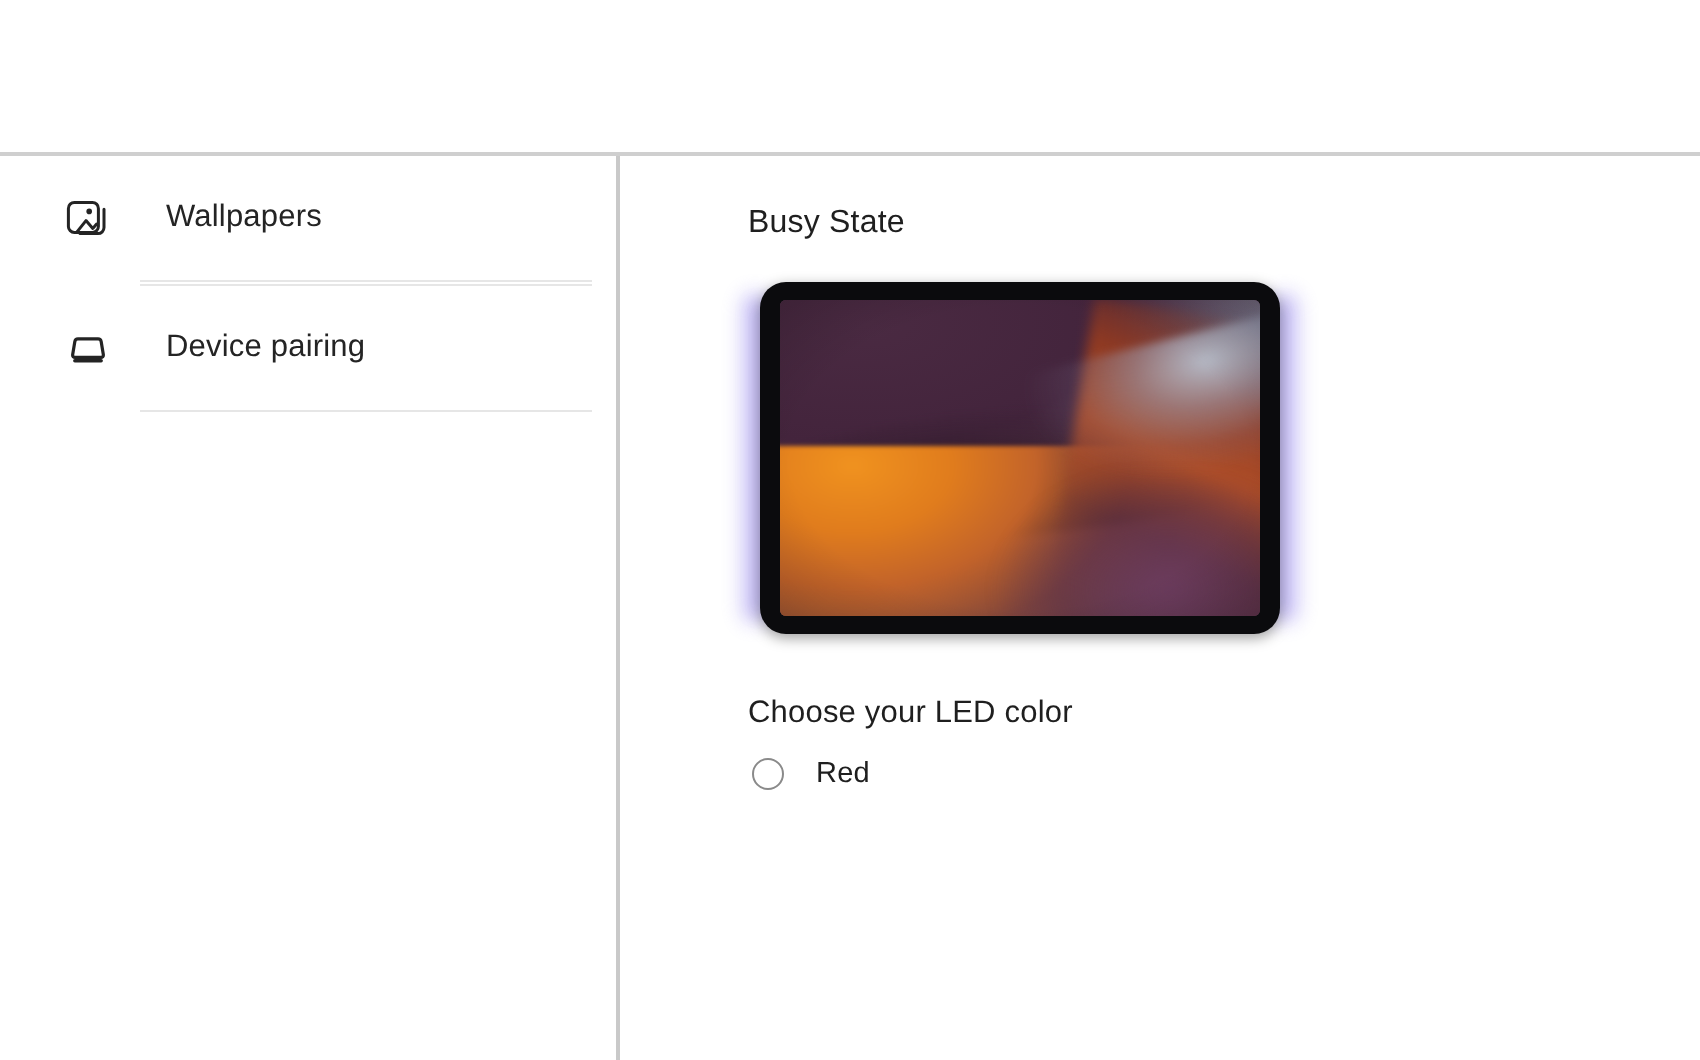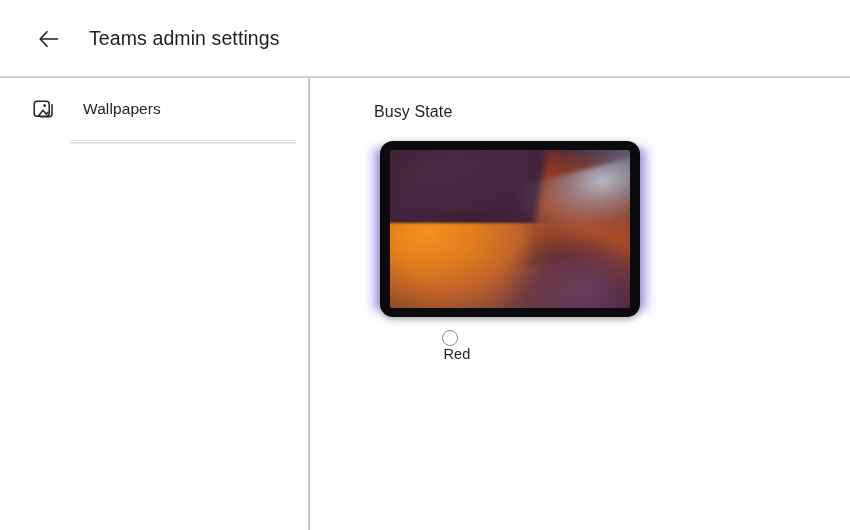--- a/index.html
+++ b/index.html
@@ -231,26 +231,25 @@
   
   .color-heading {
     margin-top: 31px;
     font-size: 15.5px;
     color: #1f1f1f;
     letter-spacing: 0.1px;
   }
   .radio-list { margin-top: 13px; }
   .radio-row {
     display: flex;
-    align-items: center;
+    align-items: flex-start;
     height: 20px;
     margin-bottom: 7px;
     cursor: pointer;
     width: 150px;
-    flex-direction: column;
   }
   .radio-mark {
     width: 16px; height: 16px;
     border-radius: 50%;
     border: 1.6px solid #8a8a8a;
     background: #ffffff;
     display: flex;
     align-items: center;
     justify-content: center;
     flex: 0 0 16px;
@@ -267,31 +266,20 @@
     font-size: 14.5px;
     color: #1f1f1f;
     letter-spacing: 0.1px;
   }
 </style>
 </head>
 <body>
 
 <div id="app">
 
-  <div class="header">
-    <button class="back-btn">
-      <span>
-        <svg width="26" height="26" viewBox="0 0 26 26" fill="none">
-          <path d="M21.5 13H4.6" stroke="#1f1f1f" stroke-width="1.6" stroke-linecap="round"></path>
-          <path d="M11 5.8 L4.2 13 L11 20.2" stroke="#1f1f1f" stroke-width="1.6" stroke-linecap="round" stroke-linejoin="round" fill="none"></path>
-        </svg>
-      </span>
-    </button>
-    <div class="header-title">Teams admin settings</div>
-  </div>
   <div class="header-divider"></div>
 
   <div class="body-area">
 
     <nav class="sidebar">
 
       <div class="nav-item">
         <span class="nav-icon">
           <svg width="22" height="22" viewBox="0 0 22 22" fill="none">
             <rect x="1.2" y="3.2" width="15" height="15" rx="3" stroke="#242424" stroke-width="1.5"></rect>
@@ -301,20 +289,29 @@
           </svg>
         </span>
         <span class="nav-label">Wallpapers</span>
       </div>
       <div class="nav-sep"></div>
 
       <div class="nav-sep hidden"></div>
 
       <div class="nav-sep"></div>
 
+      <div class="nav-item">
+        <span class="nav-icon">
+          <svg width="22" height="22" viewBox="0 0 22 22" fill="none">
+            <path d="M6.0 6.4 h10 a1.6 1.6 0 0 1 1.58 1.33 l1.1 6.6 a1.2 1.2 0 0 1 -1.18 1.4 H4.5 a1.2 1.2 0 0 1 -1.18 -1.4 l1.1 -6.6 A1.6 1.6 0 0 1 6.0 6.4 z" stroke="#242424" stroke-width="1.6" stroke-linejoin="round" fill="none"></path>
+            <path d="M4.4 17.4 h13.2" stroke="#242424" stroke-width="1.7" stroke-linecap="round"></path>
+          </svg>
+        </span>
+        <span class="nav-label">Device pairing</span>
+      </div>
       <div class="nav-sep"></div>
 
       <div class="vdivider"></div>
     </nav>
 
     <section class="content">
 
       <h2 class="section-title">Busy State</h2>
 
       <div class="device-wrap">
@@ -327,20 +324,21 @@
             <div class="wp-dark-wave"></div>
             <div class="wp-orange"></div>
             <div class="wp-rust"></div>
             <div class="wp-silver"></div>
             <div class="wp-bottom-violet"></div>
             <div class="wp-vignette"></div>
           </div>
         </div>
       </div>
 
+      <div class="color-heading">Choose your LED color</div>
 
       <div class="radio-list">
         <div class="radio-row">
           <span class="radio-mark">
               <span class="dot"></span>
             </span>
           <span class="radio-label">Red</span>
         </div>
       </div>
 

